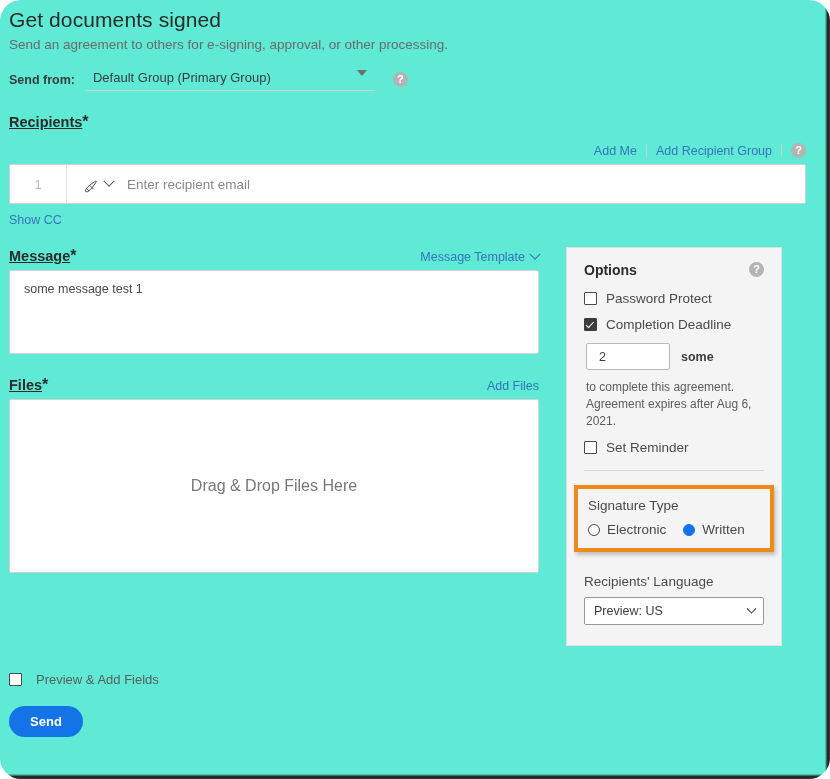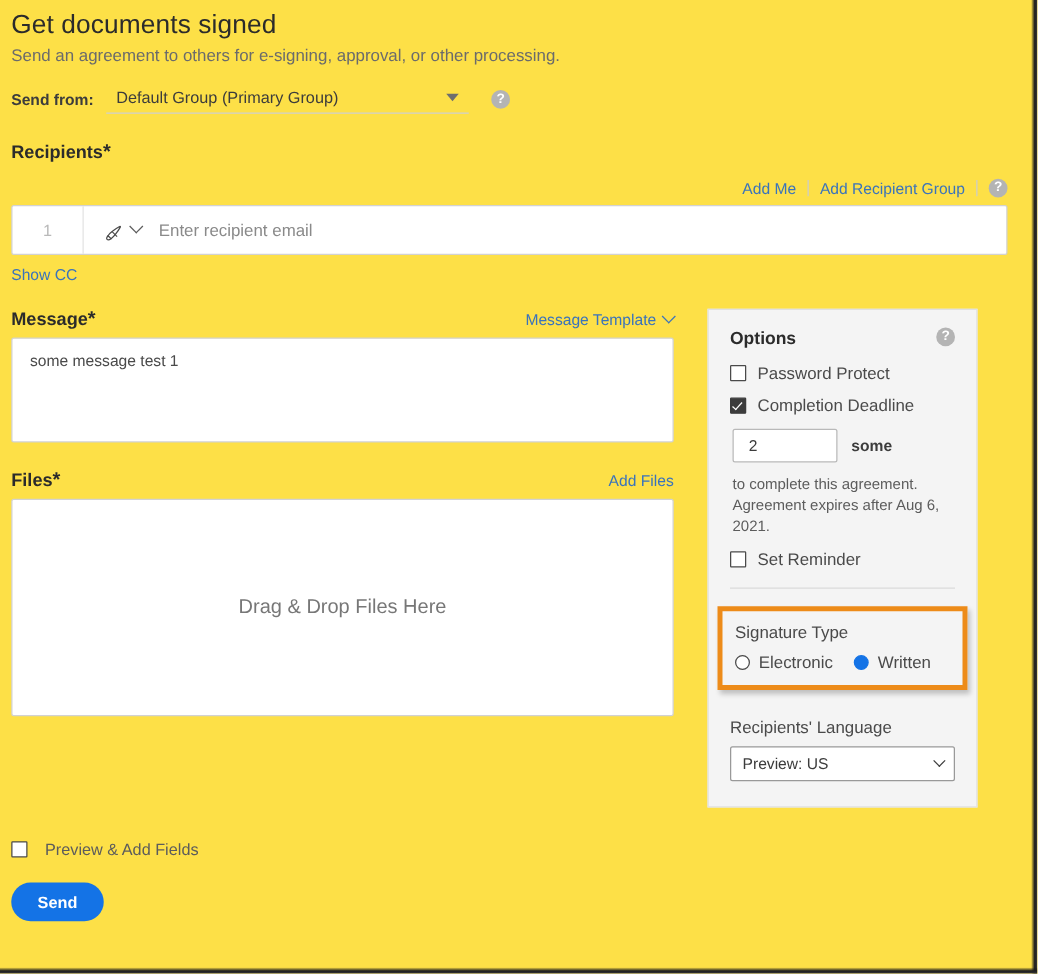--- a/index.html
+++ b/index.html
@@ -8,23 +8,24 @@
     background: #ffffff;
   }
   body {
     font-family: "Liberation Sans", sans-serif;
     -webkit-font-smoothing: antialiased;
   }
   #screen {
     position: relative;
     width: 830px;
     height: 779px;
-    background: #fde047;
+    background: #5eead4;
     overflow: hidden;
     box-sizing: border-box;
+    border-radius: 21px;
   }
   
   .edge-right {
     position: absolute;
     top: 0; right: 0;
     width: 5px; height: 779px;
     background: linear-gradient(to right, rgba(0,0,0,0.06), #1c1c1c 55%, #3a3a3a);
   }
   .edge-bottom {
     position: absolute;
@@ -66,21 +67,20 @@
     font-weight: bold;
     color: #3c3c3c;
     margin-right: 10px;
   }
   .sendfrom-select {
     position: relative;
     width: 280px;
     border-bottom: 1px solid #cfcfcf;
     padding: 2px 2px 5px 8px;
     display: flex;
-    align-items: center;
     justify-content: space-between;
     cursor: pointer;
   }
   .sendfrom-value {
     font-size: 13px;
     color: #3c3c3c;
   }
   .caret-solid {
     width: 0; height: 0;
     border-left: 5px solid transparent;
@@ -108,20 +108,21 @@
   .sec-head {
     display: flex;
     align-items: baseline;
     justify-content: space-between;
     margin-bottom: 2px;
   }
   .sec-title {
     font-size: 14.5px;
     font-weight: bold;
     color: #2b2b2b;
+    text-decoration: underline;
   }
   .req { color: #2b2b2b; font-weight: bold; }
 
   .link {
     font-size: 12.5px;
     color: #3a73bc;
     cursor: pointer;
     text-decoration: none;
   }
 

